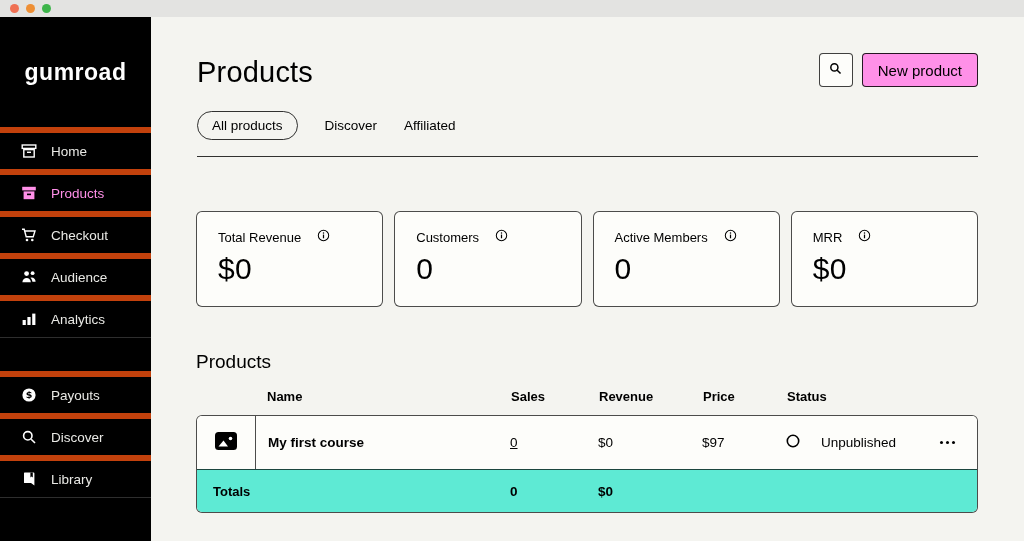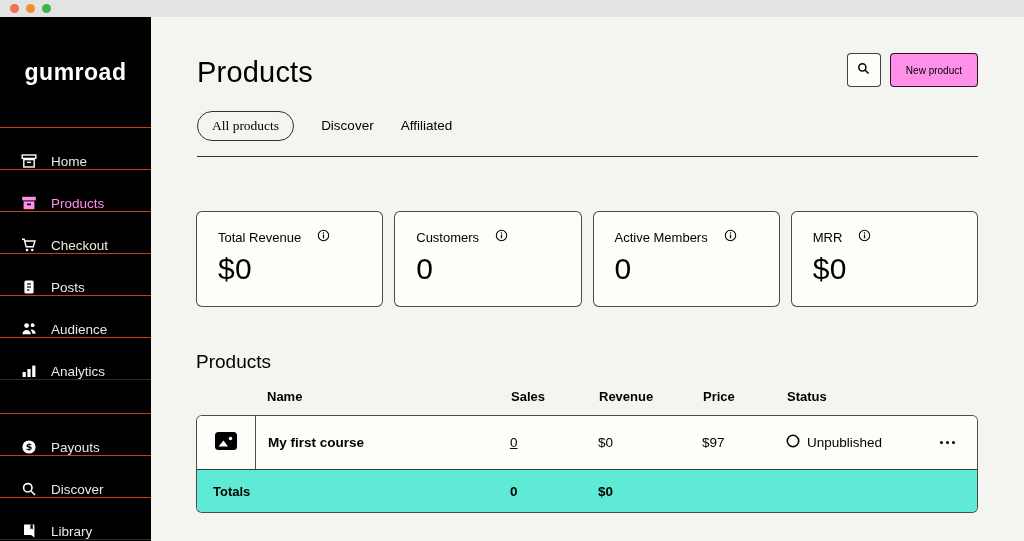--- a/index.html
+++ b/index.html
@@ -21,22 +21,22 @@
   
   .sidebar {
     position: absolute; left: 0; top: 17px; width: 151px; height: 524px;
     background: #000; color: #f4f4f0; display: flex; flex-direction: column;
   }
   .logo-box { height: 110px; display: flex; align-items: center; justify-content: center; }
   .logo-text {
     color: #fff; font-size: 23px; font-weight: 700; letter-spacing: 0.5px;
   }
   .nav-item {
-    height: 42px; display: flex; align-items: flex-end; gap: 14px;
-    padding-left: 21px; border-top: 1px solid #c2410c;
+    height: 42px; display: flex; align-items: center; gap: 14px;
+    padding-left: 21px; border-top: 6px solid #c2410c;
     font-size: 13.5px; color: #e9e9e5; cursor: pointer;
   }
   .nav-item .nv-icon { width: 16px; height: 16px; display: inline-flex; color: #fff; flex: 0 0 16px; }
   .nav-item.active { color: #ff90e8; }
   .nav-item.active .nv-icon { color: #ff90e8; }
   .nav-spacer { height: 34px; border-top: 1px solid #2e2e2e; }
   .nav-end { flex: 1; border-top: 1px solid #2e2e2e; }
 
   
   .main {
@@ -46,32 +46,31 @@
   .main-header { padding: 36px 46px 0 46px; }
   .header-row { display: flex; align-items: flex-start; justify-content: space-between; }
   .page-title { font-size: 29px; font-weight: 500; letter-spacing: 0.2px; line-height: 38px; }
   .header-actions { display: flex; gap: 9px; margin-top: 0; }
   .icon-btn {
     width: 34px; height: 34px; background: #fdfdfa; border: 1px solid rgba(0,0,0,0.75);
     border-radius: 4px; display: flex; align-items: center; justify-content: center; cursor: pointer;
   }
   .primary-btn {
     height: 34px; background: #ff90e8; border: 1px solid rgba(0,0,0,0.85);
-    border-radius: 4px; padding: 0 15px; font-size: 10px; color: #000;
+    border-radius: 4px; padding: 0 15px; font-size: 15px; color: #000;
     display: flex; align-items: center; cursor: pointer;
     font-family: "Liberation Sans", "DejaVu Sans", sans-serif;
   }
   .tabs { display: flex; align-items: center; gap: 27px; margin-top: 20px; height: 29px; }
   .tab {
     font-size: 13.5px; color: #000; cursor: pointer; padding: 6px 0;
   }
   .tab.pill {
     border: 1px solid rgba(0,0,0,0.8); border-radius: 999px; padding: 6px 14px;
     background: transparent;
-    font-family: Liberation Serif, serif;
   }
   .header-divider { border-bottom: 1px solid rgba(0,0,0,0.8); margin-top: 16px; }
 
   .content { padding: 54px 46px 0 45px; }
 
   
   .stats-grid { display: grid; grid-template-columns: repeat(4, 1fr); gap: 11px; }
   .stat-card {
     background: #fdfdfa; border: 1px solid rgba(0,0,0,0.7); border-radius: 6px;
     height: 96px; padding: 17px 21px;
@@ -92,21 +91,21 @@
   .product-row { height: 53px; background: #fdfdfa; }
   .cell-thumb {
     height: 53px; display: flex; align-items: center; justify-content: center;
     border-right: 1px solid rgba(0,0,0,0.7);
   }
   .cell-name { padding-left: 12px; display: flex; flex-direction: column; gap: 2px; }
   .prod-name { font-size: 13.5px; font-weight: 700; }
   .prod-url { font-size: 12px; text-decoration: underline; color: #000; cursor: pointer; }
   .cell-val { font-size: 13.5px; }
   .link-val { text-decoration: underline; cursor: pointer; }
-  .cell-status { display: flex; align-items: center; gap: 7px; font-size: 13.5px; }
+  .cell-status { display: flex; align-items: center; gap: 21px; font-size: 13.5px; }
   .menu-dots { display: flex; gap: 3px; cursor: pointer; padding: 4px; }
   .menu-dots i { width: 3px; height: 3px; border-radius: 50%; background: #000; }
   .totals-row { height: 43px; background: #5eead4; border-top: 1px solid rgba(0,0,0,0.7); }
   .totals-label { grid-column: 1 / 3; padding-left: 16px; font-size: 13px; font-weight: 700; }
   .totals-val { font-size: 13.5px; font-weight: 700; }
 </style>
 </head>
 <body>
 
 <div class="window">
@@ -148,31 +147,20 @@
       <span class="nv-icon">
         <svg viewBox="0 0 16 16" width="16" height="16">
             <path d="M1 2.2h2.2l2 7.6h7l1.8-5.8H4" fill="none" stroke="currentColor" stroke-width="1.4"></path>
             <circle cx="6" cy="13" r="1.3" fill="currentColor"></circle>
             <circle cx="11.3" cy="13" r="1.3" fill="currentColor"></circle>
           </svg>
       </span>
       <span>Checkout</span>
     </div>
 
-    <div class="nav-item">
-      <span class="nv-icon">
-        <svg viewBox="0 0 16 16" width="16" height="16">
-            <rect x="3.4" y="1.4" width="9.2" height="13.2" rx="1.6" fill="currentColor"></rect>
-            <line x1="6" y1="5" x2="10" y2="5" stroke="#000" stroke-width="1.2"></line>
-            <line x1="6" y1="8" x2="10" y2="8" stroke="#000" stroke-width="1.2"></line>
-            <line x1="6" y1="11" x2="8.5" y2="11" stroke="#000" stroke-width="1.2"></line>
-          </svg>
-      </span>
-      <span>Posts</span>
-    </div>
 
     <div class="nav-item">
       <span class="nv-icon">
         <svg viewBox="0 0 16 16" width="16" height="16">
             <circle cx="5.6" cy="4.6" r="2.4" fill="currentColor"></circle>
             <path d="M1.4 13.2c0-2.4 1.9-4.2 4.2-4.2s4.2 1.8 4.2 4.2z" fill="currentColor"></path>
             <circle cx="11.6" cy="4.2" r="1.9" fill="currentColor"></circle>
             <path d="M10.6 8.6c2.2 0 4 1.7 4 4.1h-3.2c-.2-1.7-.9-3.1-2-4z" fill="currentColor"></path>
           </svg>
       </span>

